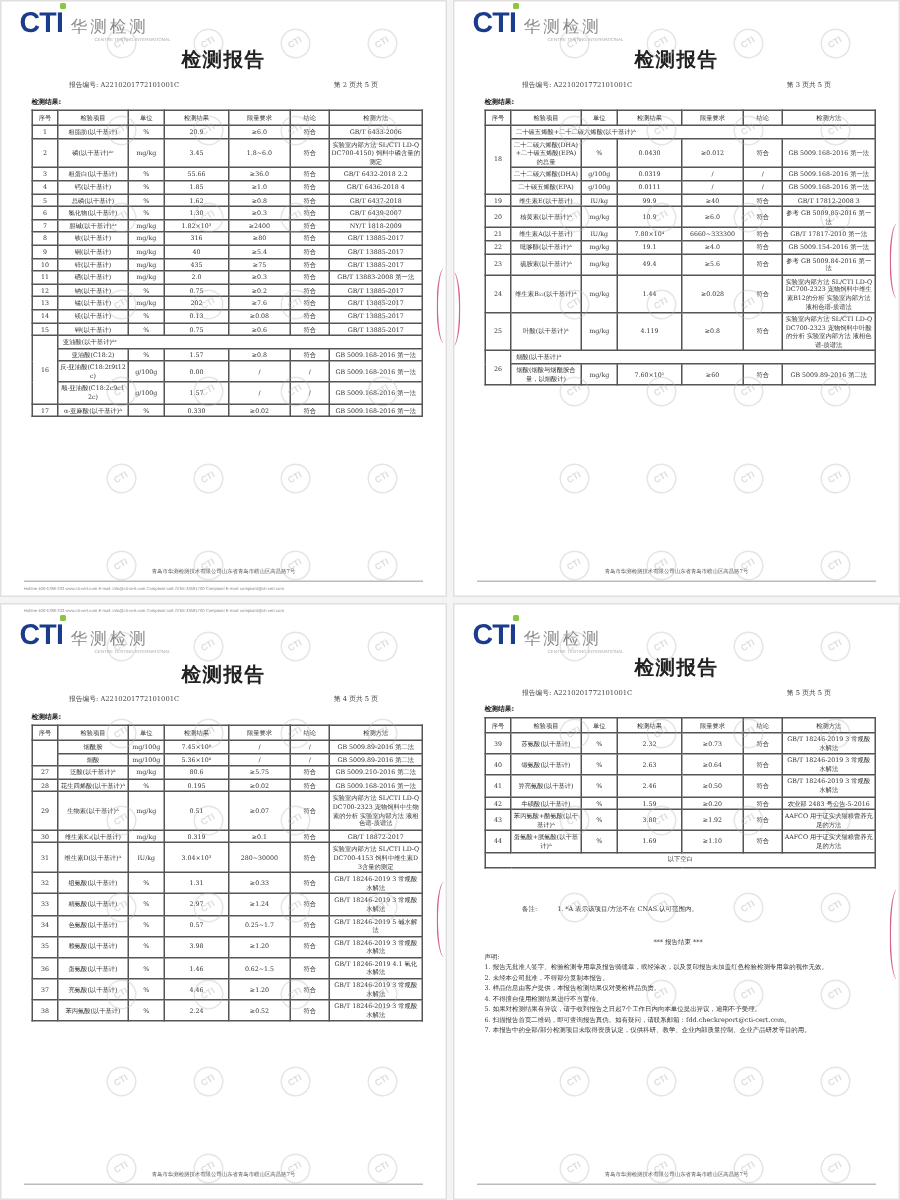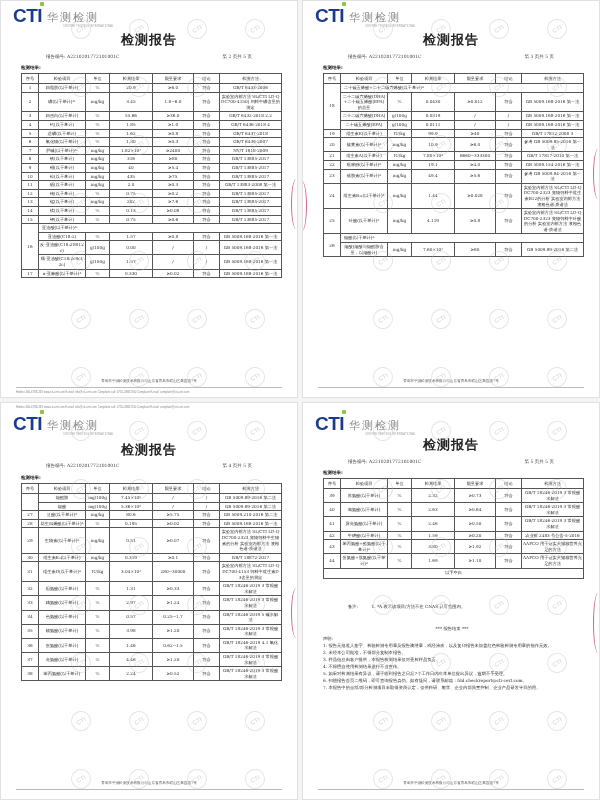--- a/index.html
+++ b/index.html
@@ -14,21 +14,21 @@
   .p3 { left: 302px; top: 0; width: 298px; height: 398px; }
   .p4 { left: 0; top: 402px; width: 298px; height: 398px; }
   .p5 { left: 302px; top: 402px; width: 298px; height: 398px; }
 
   .logo { position: absolute; left: 12px; top: 4px; height: 20px; display: flex; align-items: flex-end; }
   .logo .cti {
     font-family: "Liberation Sans", sans-serif; font-weight: bold; font-size: 19px;
     color: #1b3c8c; letter-spacing: -0.5px; position: relative; line-height: 19px;
   }
   .logo .cti .dot { position: absolute; left: 27px; top: -4px; width: 4px; height: 4px; background: #8cc63f; border-radius: 1px; }
-  .logo .cn { font-family: Liberation Mono, monospace; font-size: 11px; color: #8a8a8a; margin-left: 5px; letter-spacing: 2px; line-height: 14px; }
+  .logo .cn { font-family: Liberation Serif, serif; font-size: 11px; color: #8a8a8a; margin-left: 5px; letter-spacing: 2px; line-height: 14px; }
   .logo .sub { position: absolute; left: 50px; top: 19px; font-size: 3px; color: #aaa; white-space: nowrap; font-family: "Liberation Sans", sans-serif; }
 
   .title { position: absolute; top: 30px; width: 100%; text-align: center; font-size: 13px; font-weight: bold; font-family: "DejaVu Sans", sans-serif; letter-spacing: 1px; }
   .meta { position: absolute; top: 53px; left: 45px; right: 45px; display: flex; justify-content: space-between; font-size: 4.5px; color: #444; }
   .res-label { position: absolute; top: 64px; left: 20px; font-size: 4.5px; font-weight: bold; font-family: "DejaVu Sans", sans-serif; }
 
   table { position: absolute; left: 20px; width: 260px; border-collapse: collapse; font-size: 4.2px; table-layout: fixed; }
   td, th { border: 0.6px solid #555; text-align: center; vertical-align: middle; padding: 1px 1px; line-height: 5.6px; font-weight: normal; color: #333; word-break: break-all; }
   th { height: 10px; }
   col.c1 { width: 17px; } col.c2 { width: 47px; } col.c3 { width: 24px; } col.c4 { width: 43px; }

